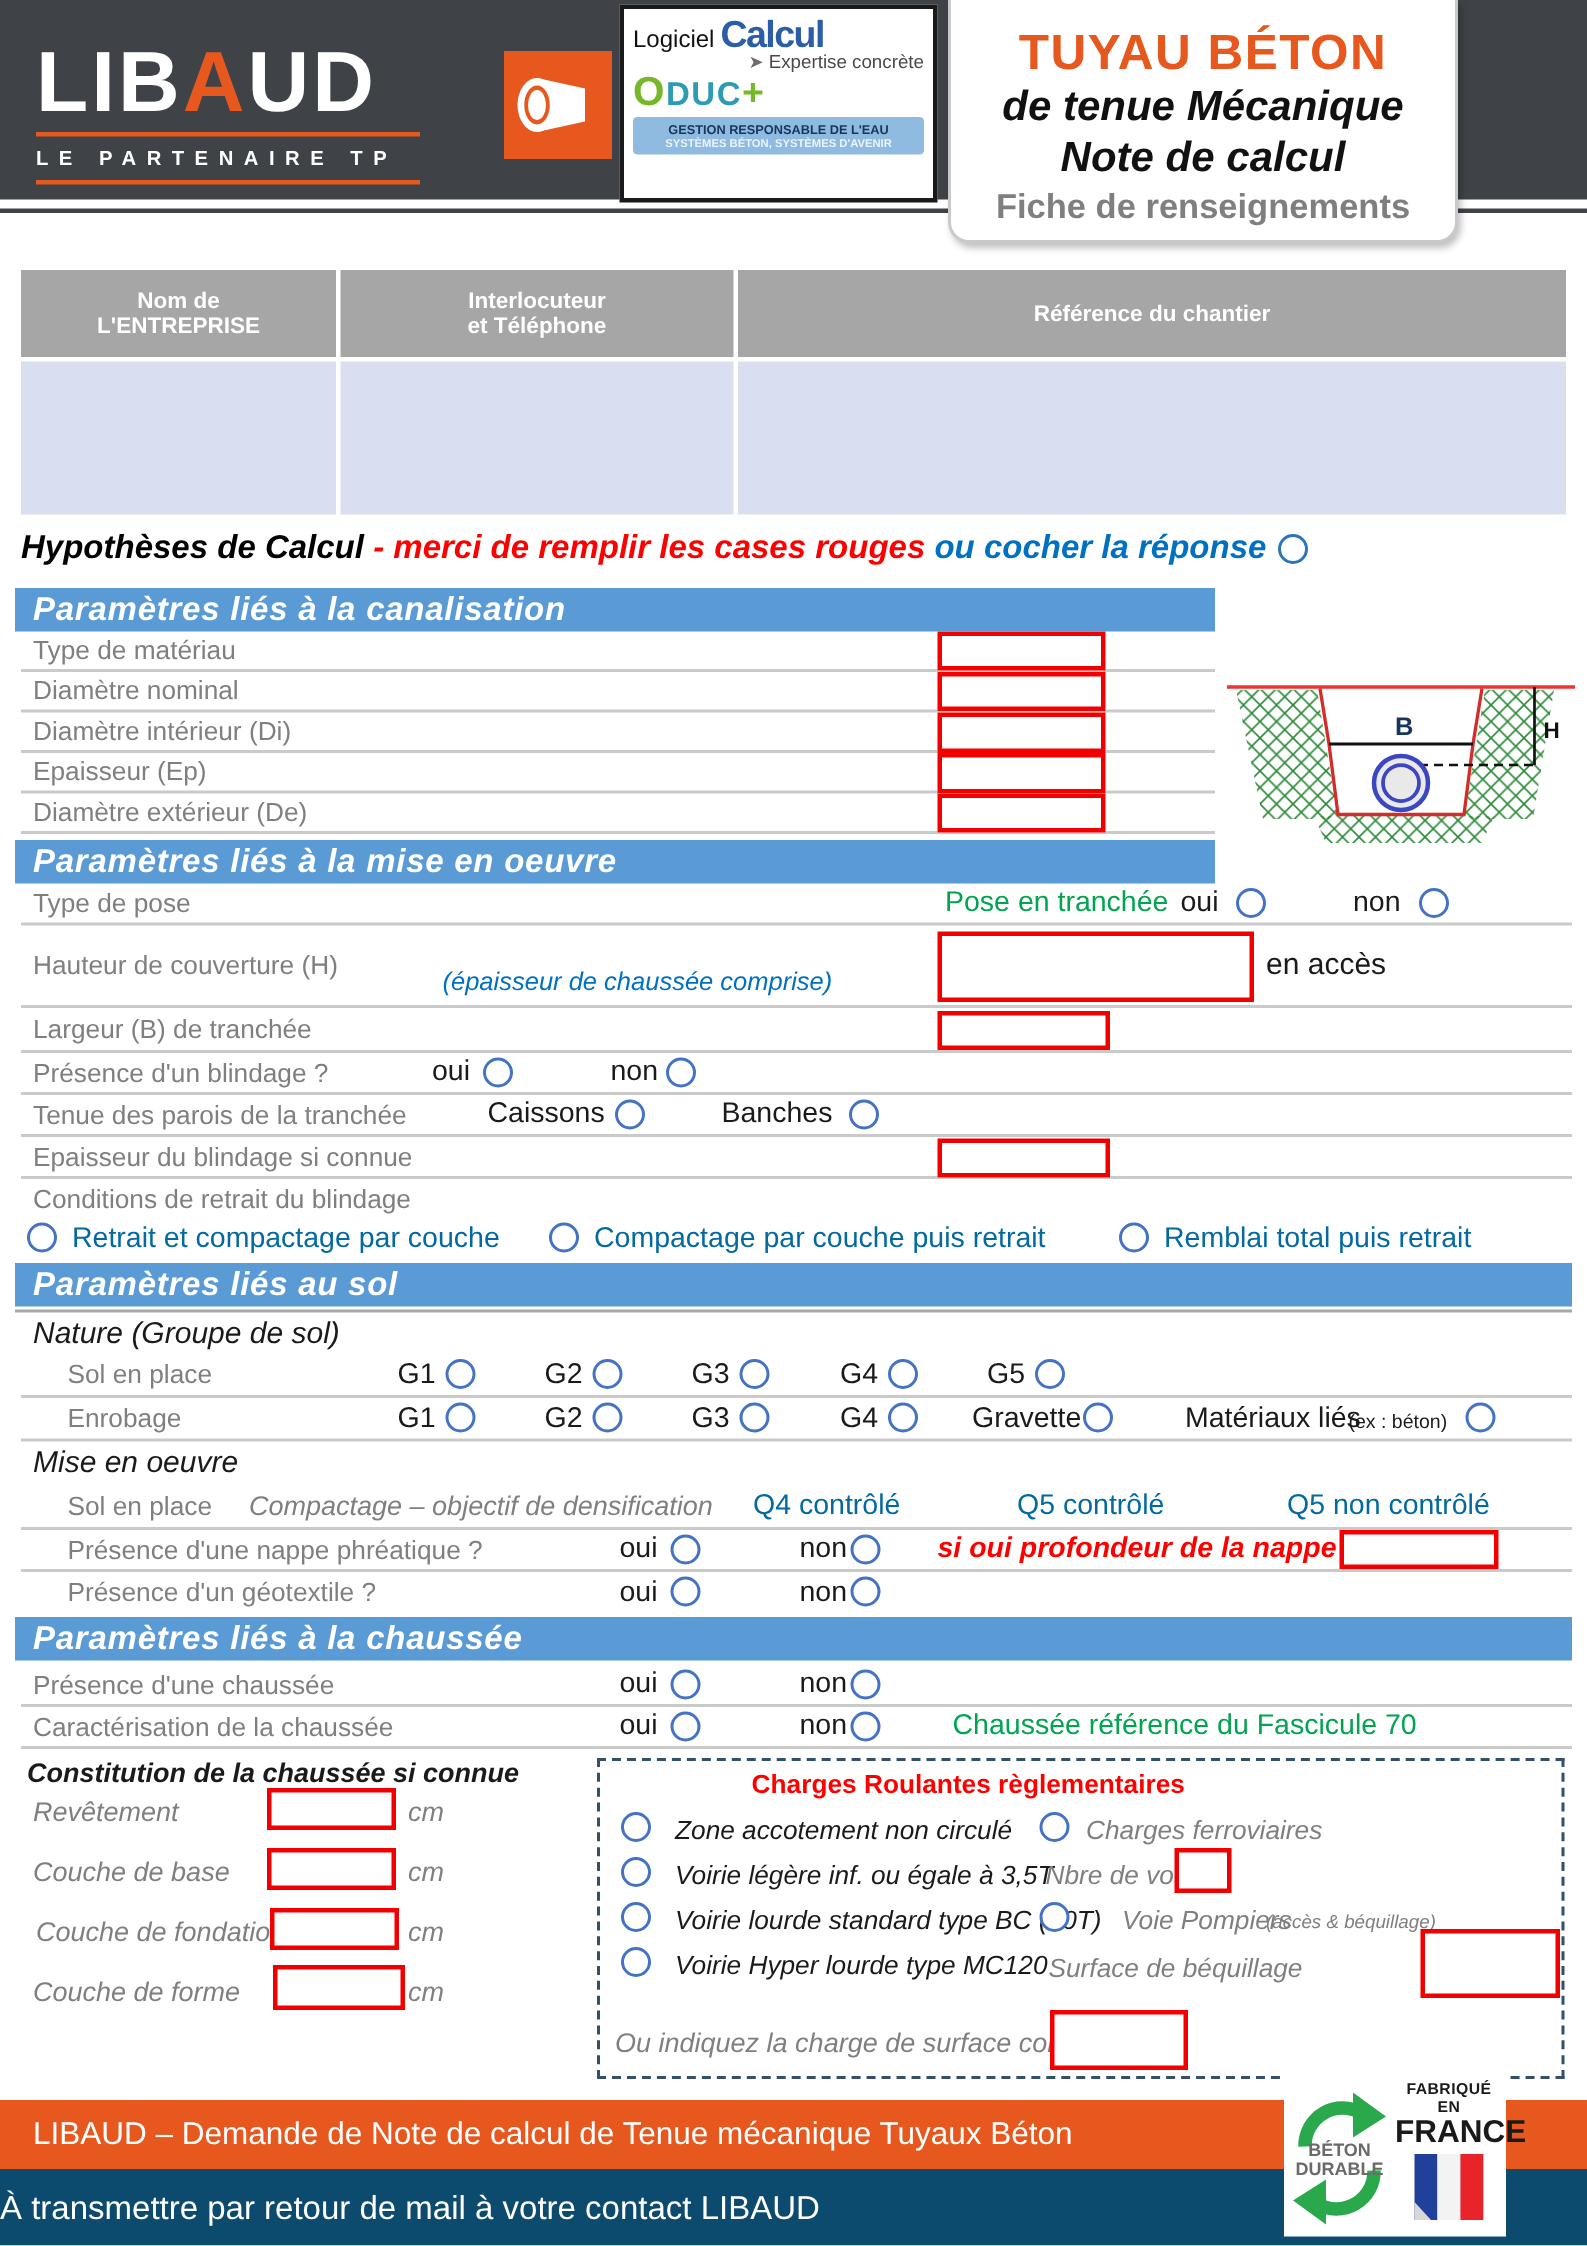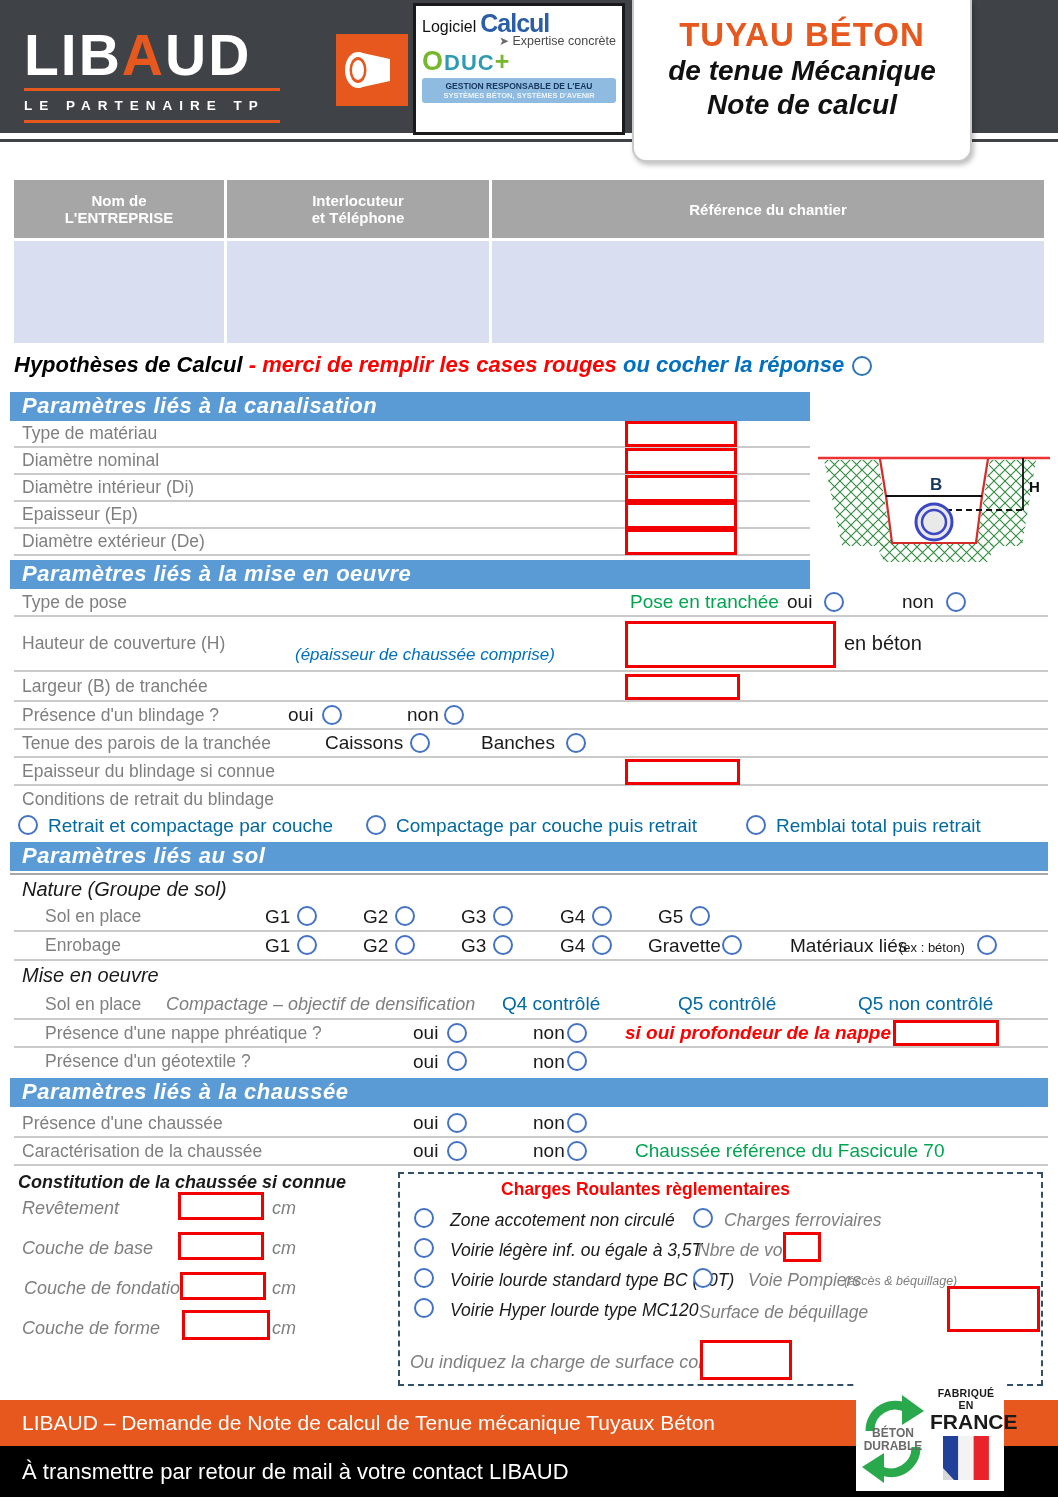--- a/index.html
+++ b/index.html
@@ -70,21 +70,21 @@
 
   
   .charges-box { position:absolute; left:398px; top:1172px; width:645px; height:214px; border:2px dashed #33506B; background:#fff; }
   .charges-title { position:absolute; left:0; top:5px; width:100%; padding-right:150px; text-align:center; color:#FF0000; font-weight:bold; font-size:17.5px; }
   .charge-opt { position:absolute; font-size:17.5px; font-style:italic; color:#1a1a1a; white-space:nowrap; }
   .charge-right { position:absolute; font-size:17.5px; font-style:italic; color:#7F7F7F; white-space:nowrap; }
   .small-note { font-size:12.5px; }
 
   
   .foot-orange { position:absolute; left:0; top:1400px; width:1058px; height:46px; background:#E6581E; color:#fff; font-size:21px; line-height:46px; padding-left:22px; white-space:nowrap; }
-  .foot-dark { position:absolute; left:0; top:1446px; width:1058px; height:51px; background:#000000; color:#fff; font-size:22px; line-height:51px; padding-left:22px; white-space:nowrap; }
+  .foot-dark { position:absolute; left:0; top:1446px; width:1058px; height:51px; background:#0c4a6e; color:#fff; font-size:22px; line-height:51px; white-space:nowrap; }
   .foot-logos { position:absolute; left:856px; top:1383px; width:148px; height:108px; background:#fff; z-index:6; }
   .beton-text { font-size:12px; font-weight:bold; fill:#6A6A6A; }
   .fab-col { position:absolute; left:74px; top:4px; width:72px; text-align:center; color:#1a1a1a; }
   .fab-l1 { font-size:10.5px; font-weight:bold; letter-spacing:.3px; }
   .fab-l2 { font-size:21px; font-weight:bold; line-height:22px; }
 </style>
 </head>
 <body>
 
 <div class="hdr-band"></div>
@@ -116,20 +116,21 @@
   <div class="oduc-banner">
     <div class="oduc-b1">GESTION RESPONSABLE DE L'EAU</div>
     <div class="oduc-b2">SYSTÈMES BÉTON, SYSTÈMES D'AVENIR</div>
   </div>
 </div>
 
 <div class="title-card">
   <div class="title-product">TUYAU BÉTON</div>
   <div class="title-l2">de tenue Mécanique</div>
   <div class="title-l2">Note de calcul</div>
+  <div class="title-l4">Fiche de renseignements</div>
 </div>
 
 <div class="itable">
   <div class="th">Nom de
 L'ENTREPRISE</div>
   <div class="th">Interlocuteur
 et Téléphone</div>
   <div class="th">Référence du chantier</div>
   <div class="td"></div>
   <div class="td"></div>
@@ -196,21 +197,21 @@
   <span class="it oui-non" style="left:773px;">oui</span>
   <span class="radio" style="left:810px; top:3px;"></span>
   <span class="it oui-non" style="left:888px;">non</span>
   <span class="radio" style="left:932px; top:3px;"></span>
 </div>
 
 <div class="frow" style="left:14px; top:617px; width:1034px; height:55px;">
   <span class="glabel" style="padding-left:8px;">Hauteur de couverture (H)</span>
   <span class="it blue-note" style="left:281px; top:28px;">(épaisseur de chaussée comprise)</span>
   <span class="redbox" style="left:611px; top:4px; width:211px; height:47px;"></span>
-  <span class="it" style="left:830px; top:15px; font-size:20px; color:#1a1a1a;">en béton</span>
+  <span class="it" style="left:830px; top:15px; font-size:20px; color:#1a1a1a;">en accès</span>
 </div>
 
 <div class="frow" style="left:14px; top:672px; width:1034px; height:30px;">
   <span class="glabel" style="padding-left:8px;">Largeur (B) de tranchée</span>
   <span class="redbox" style="left:611px; top:2px; width:115px; height:26px;"></span>
 </div>
 
 <div class="frow" style="left:14px; top:702px; width:1034px; height:28px;">
   <span class="glabel" style="padding-left:8px;">Présence d'un blindage ?</span>
   <span class="it oui-non" style="left:274px;">oui</span>

